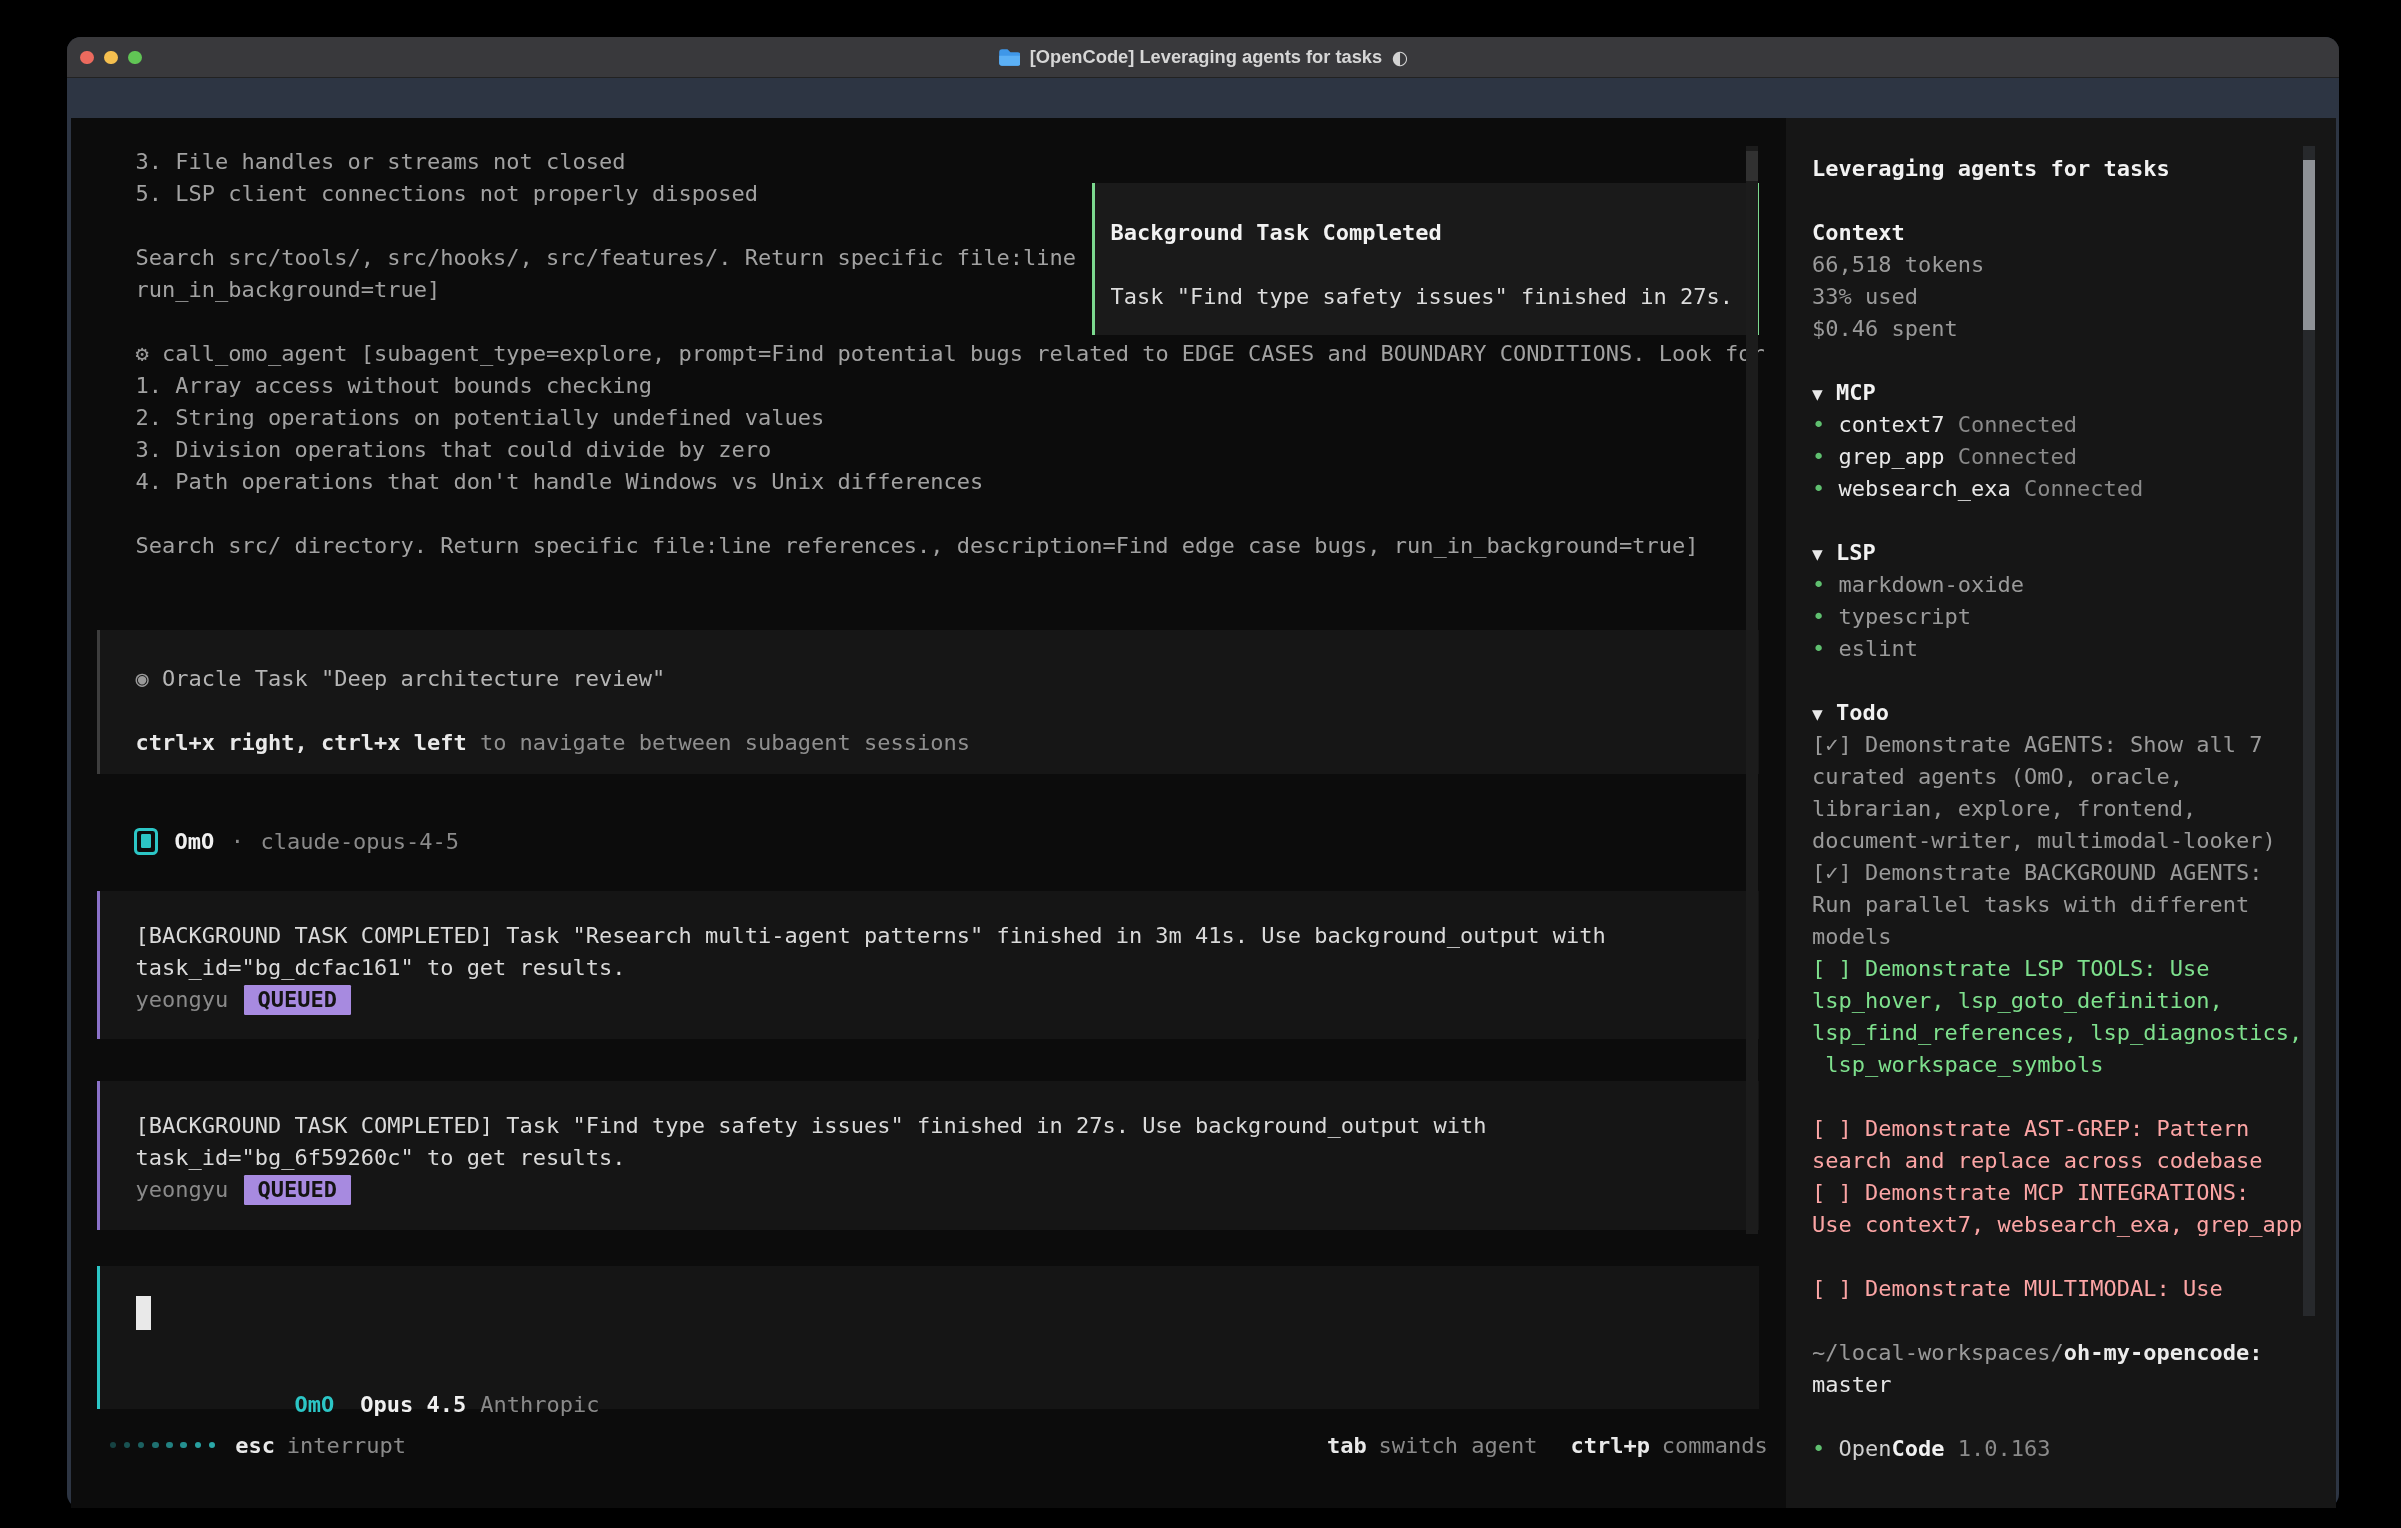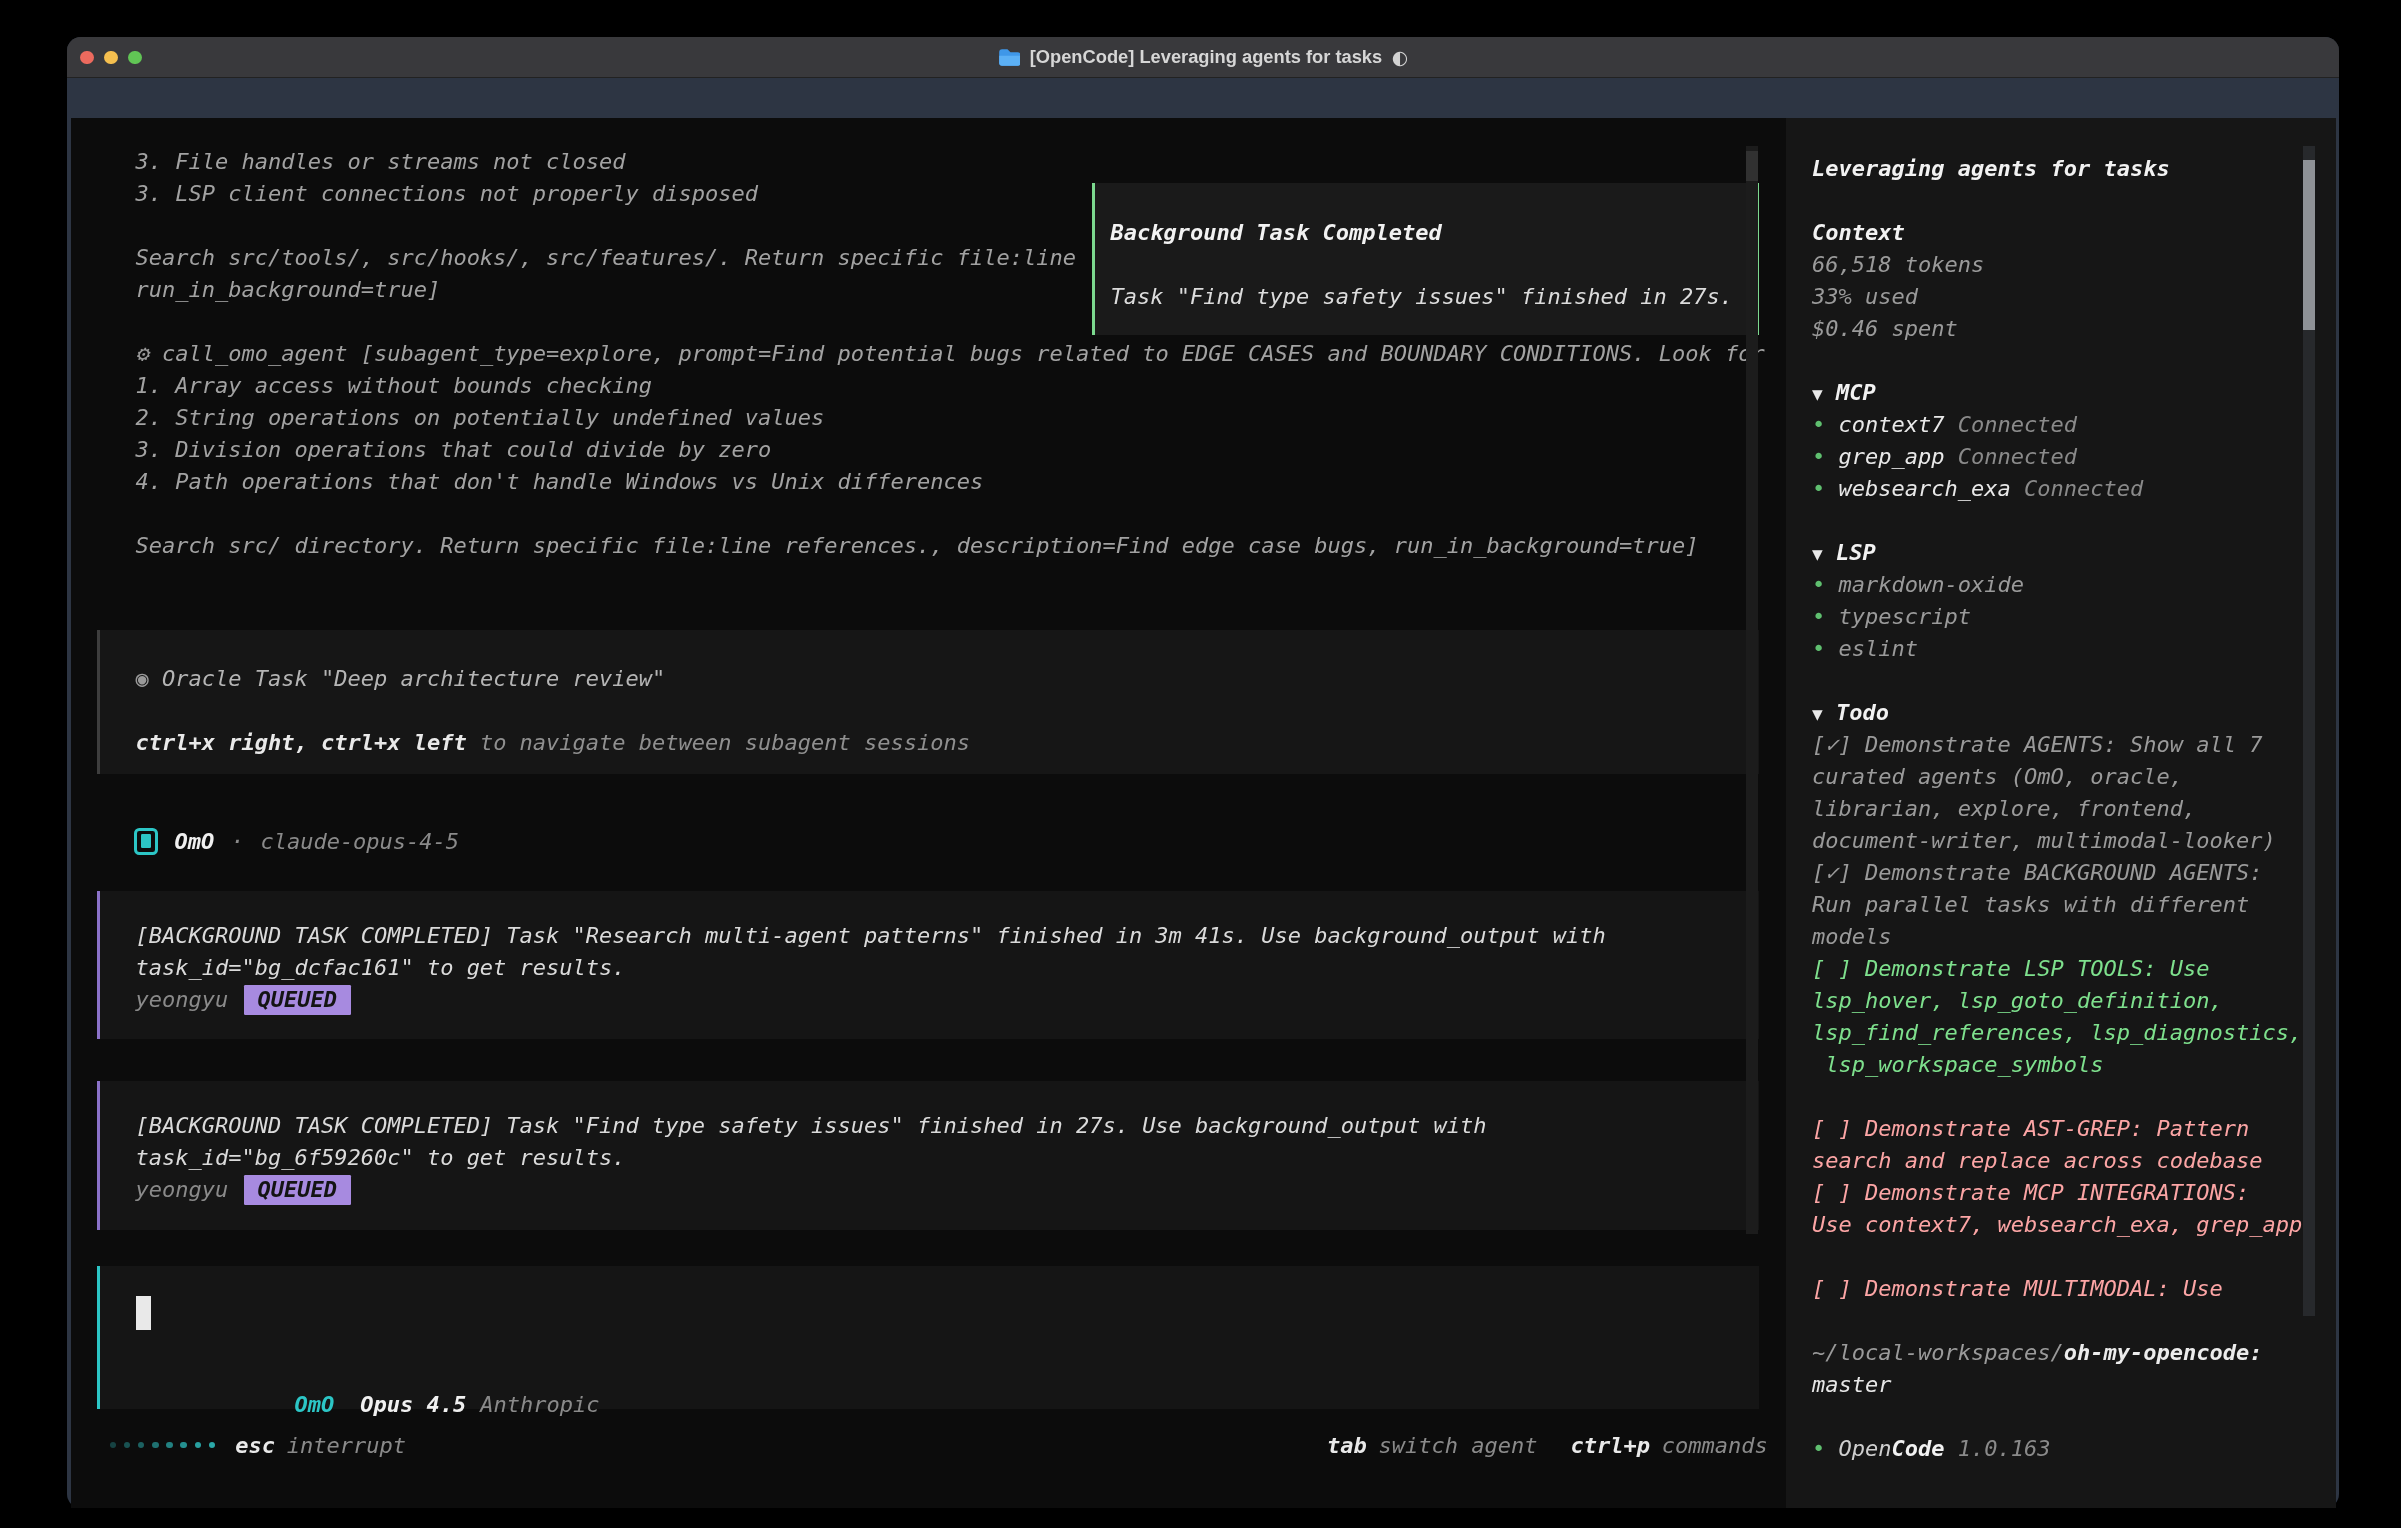--- a/index.html
+++ b/index.html
@@ -18,21 +18,21 @@
   }
   .traffic { position:absolute; left:13px; top:0; height:41px; display:flex; align-items:center; gap:10.6px; }
   .tl-btn { width:13.6px; height:13.6px; border-radius:50%; }
   .tl-red { background:#ec6a5e; }
   .tl-yellow { background:#f5bf4f; }
   .tl-green { background:#61c555; }
   .title-group { display:flex; align-items:center; gap:9.5px; }
   .title-text { font-family:"Liberation Sans", sans-serif; font-weight:bold; font-size:18.3px; color:#d6d6d6; }
   .half-circle { color:#d2d2d2; font-size:19px; font-family:"DejaVu Sans", sans-serif; }
 
-  .content { flex:1; display:flex; margin:0 3.5px; min-height:0;font-style:italic; }
+  .content { flex:1; display:flex; margin:0 3.5px; min-height:0; }
 
   
   .main { position:relative; width:1715px; background:#0c0c0c; overflow:hidden;
           font-size:22px; color:#a2a2a2; }
   .tl { height:32px; line-height:32px; white-space:pre; }
   .flow { position:absolute; left:65px; top:28px; right:0; }
 
   .blockbox { background:#151515; width:1662px; margin-left:-39px; border-left:3px solid; }
   .oracle-box { border-left-color:#3e3e3e; height:144px; padding:33px 0 0 36px; margin-top:36px; background:#161616; }
   .oracle-title { color:#b5b5b5; }
@@ -130,21 +130,21 @@
       <span class="half-circle">◐</span>
     </div>
   </div>
 
   <div class="content">
 
     <div class="main">
 
       <div class="flow">
         <div class="tl">3. File handles or streams not closed</div>
-        <div class="tl">3. LSP client connections not properly disposed</div>
+        <div class="tl">5. LSP client connections not properly disposed</div>
         <div class="tl"></div>
         <div class="tl">Search src/tools/, src/hooks/, src/features/. Return specific file:line</div>
         <div class="tl">run_in_background=true]</div>
         <div class="tl"></div>
 
         <div class="tl"><span style="color:#9a9a9a;">⚙</span><span> </span><span>call_omo_agent [subagent_type=explore, prompt=Find potential bugs related to EDGE CASES and BOUNDARY CONDITIONS. Look for</span></div>
         <div class="tl">1. Array access without bounds checking</div>
         <div class="tl">2. String operations on potentially undefined values</div>
         <div class="tl">3. Division operations that could divide by zero</div>
         <div class="tl">4. Path operations that don't handle Windows vs Unix differences</div>

